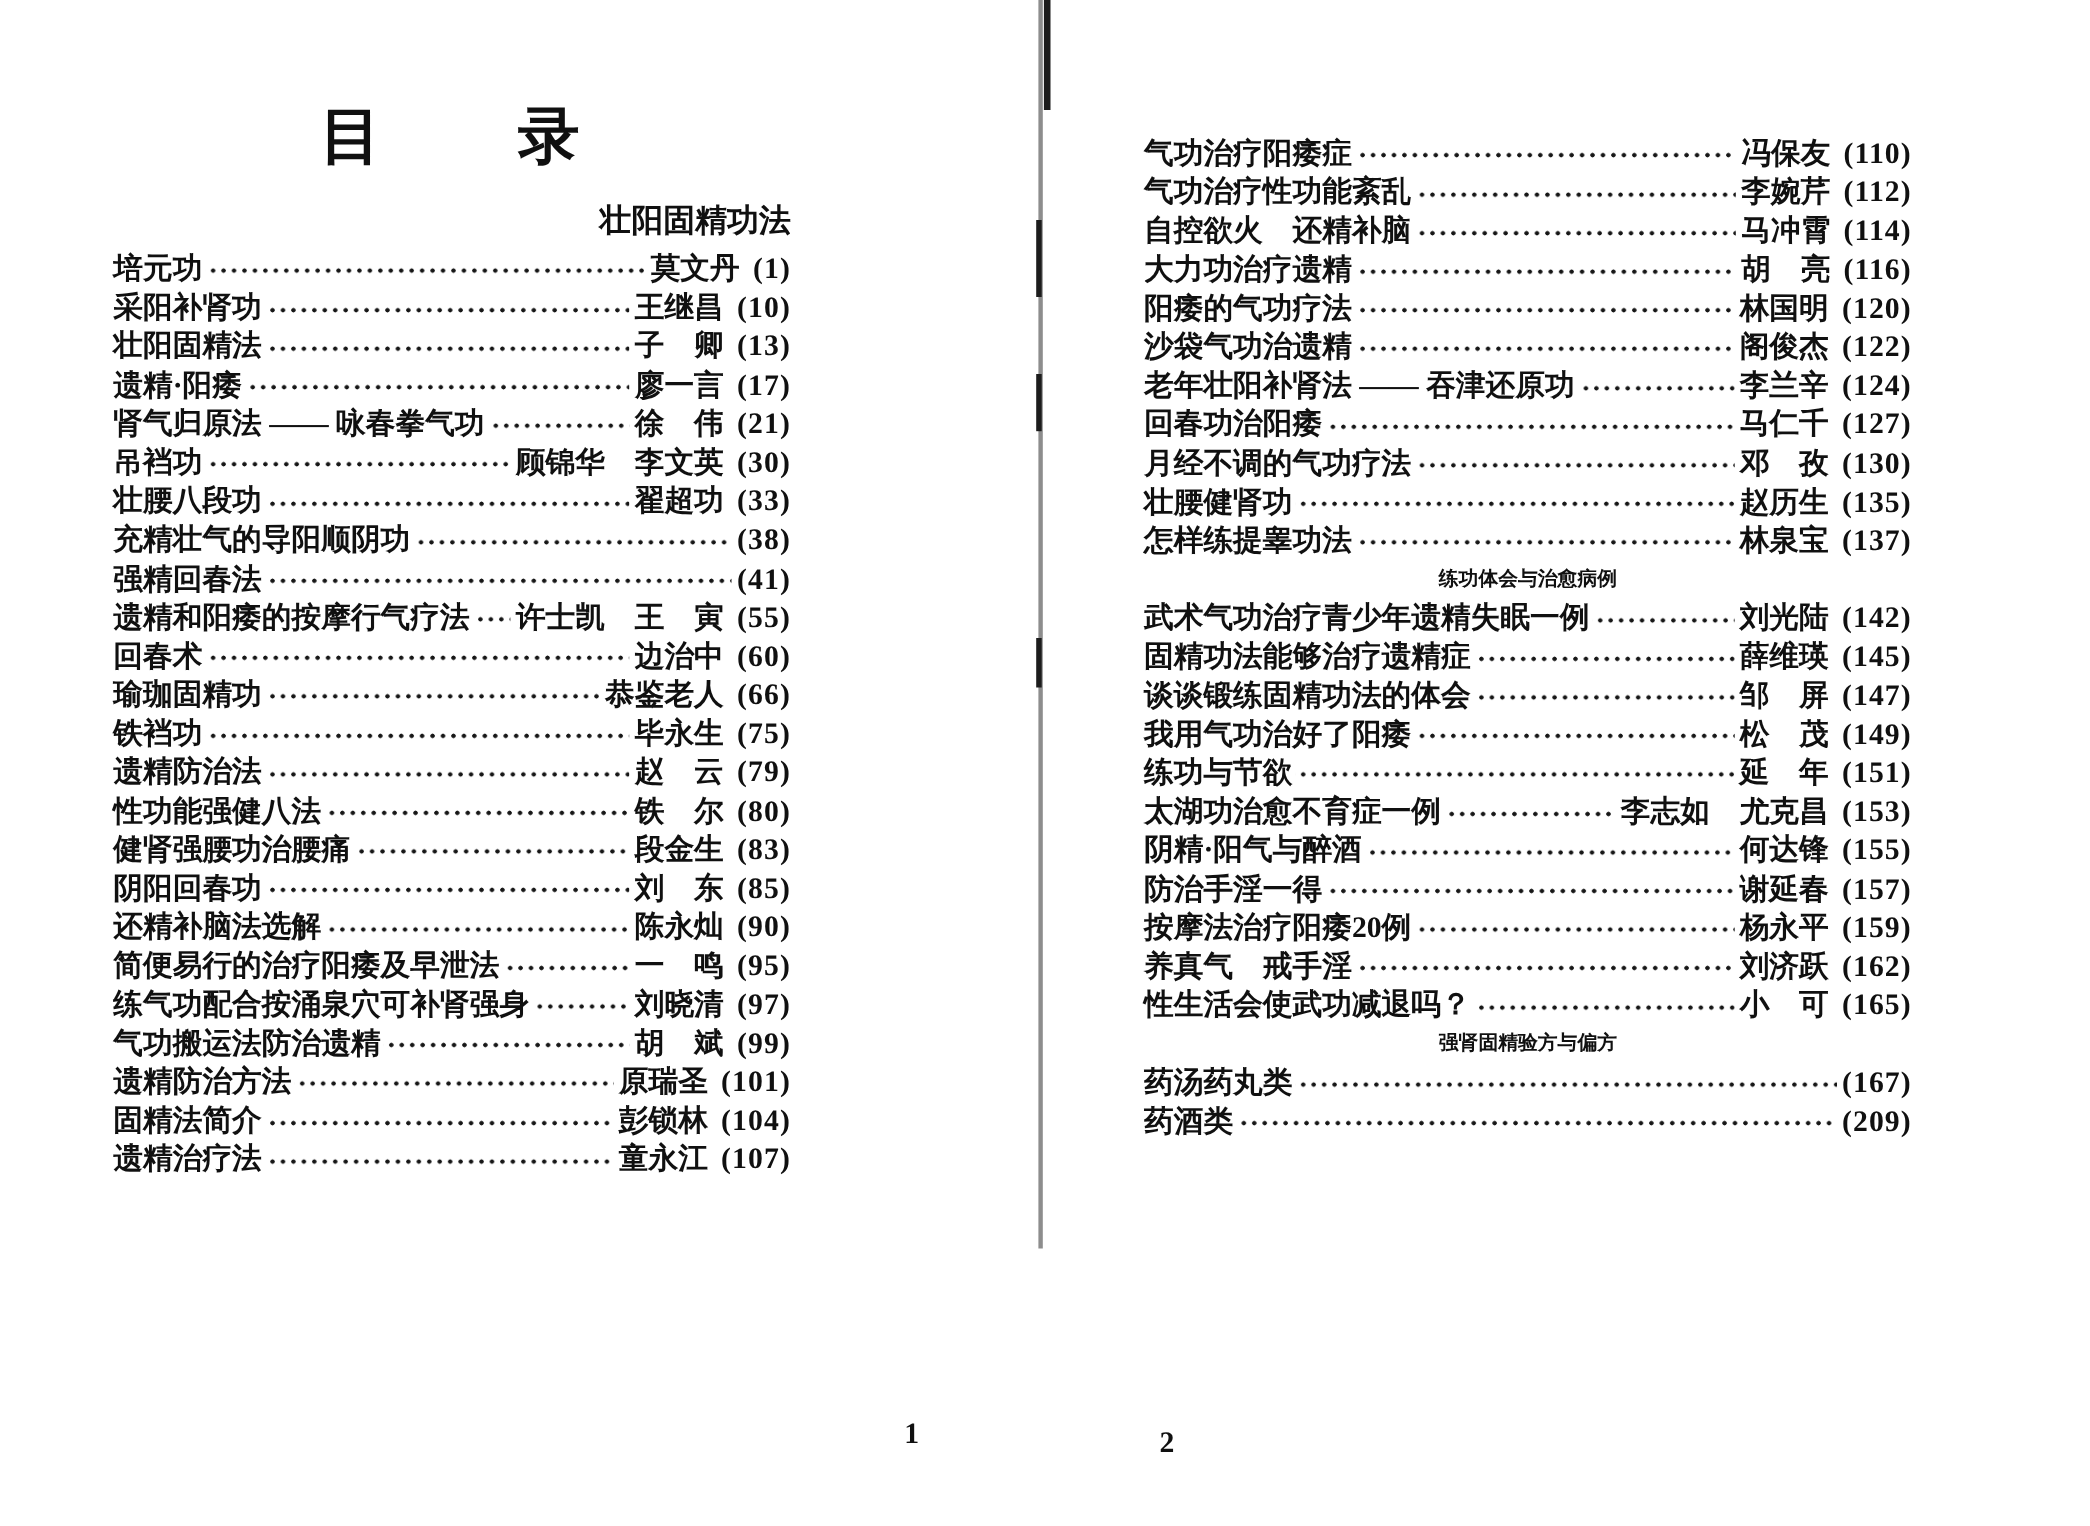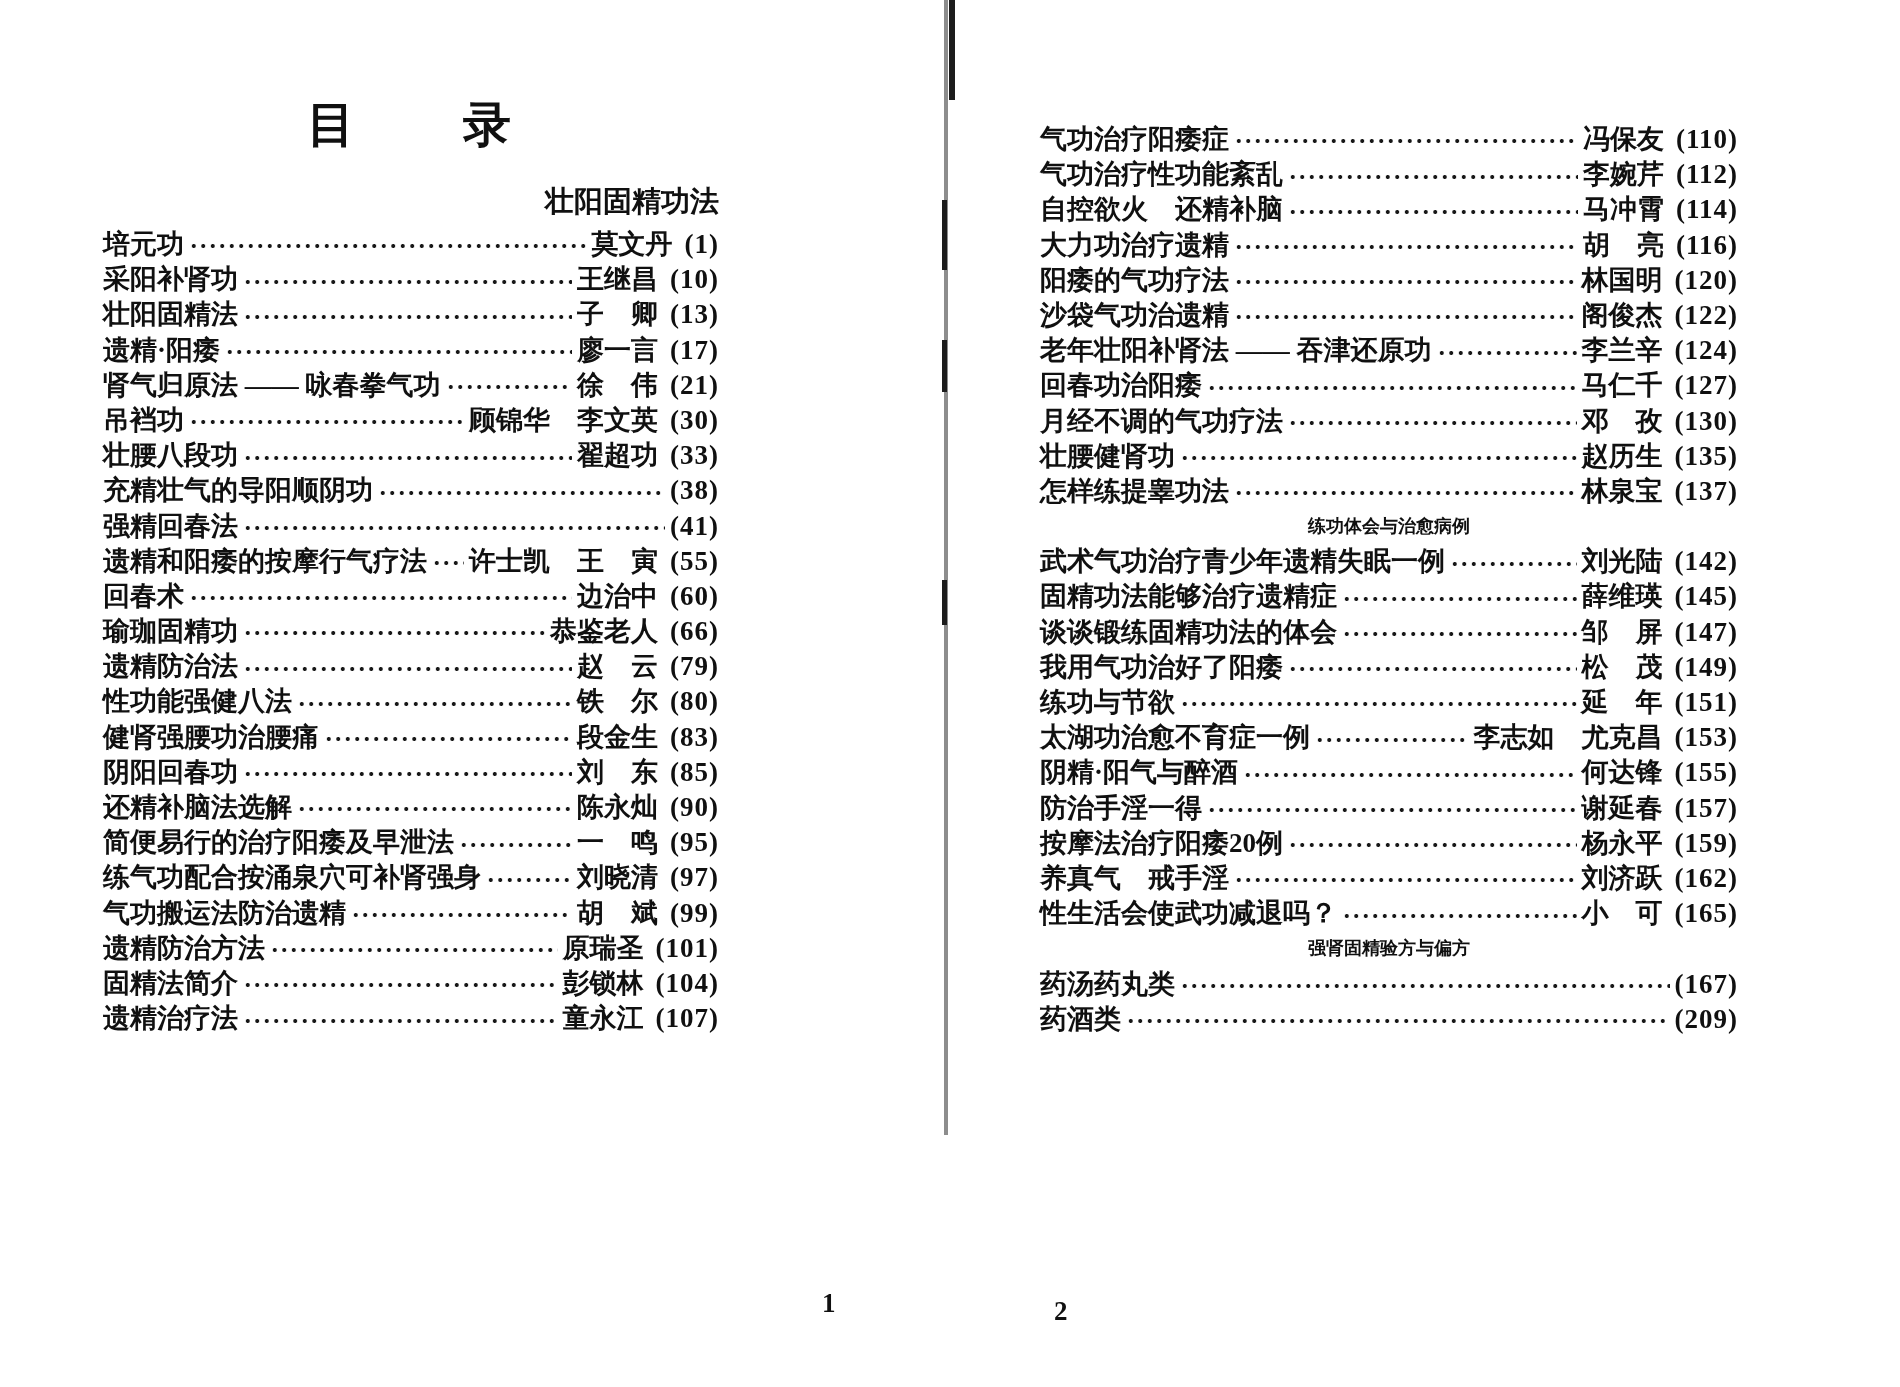--- a/index.html
+++ b/index.html
@@ -15,21 +15,21 @@
   .page {
     position: absolute;
   }
   
   #left-page {
     left: 103px;
     top: 95px;
     width: 616px;
   }
   .toc-title {
-    font-size: 48px;
+    font-size: 56px;
     font-weight: bold;
     line-height: 60px;
     text-align: center;
     letter-spacing: 4px;
   }
   .section-heading {
     font-size: 29px;
     font-weight: bold;
     line-height: 36px;
     text-align: right;
@@ -191,20 +191,26 @@
         <span class="page-cell">(60)</span>
       </div>
 
       <div class="toc-row">
         <span class="title-cell">瑜珈固精功</span>
         <span class="leader"></span>
         <span class="authors-cell">恭鉴老人</span>
         <span class="page-cell">(66)</span>
       </div>
 
+      <div class="toc-row">
+        <span class="title-cell">铁裆功</span>
+        <span class="leader"></span>
+        <span class="authors-cell">毕永生</span>
+        <span class="page-cell">(75)</span>
+      </div>
 
       <div class="toc-row">
         <span class="title-cell">遗精防治法</span>
         <span class="leader"></span>
         <span class="authors-cell">赵　云</span>
         <span class="page-cell">(79)</span>
       </div>
 
       <div class="toc-row">
         <span class="title-cell">性功能强健八法</span>

